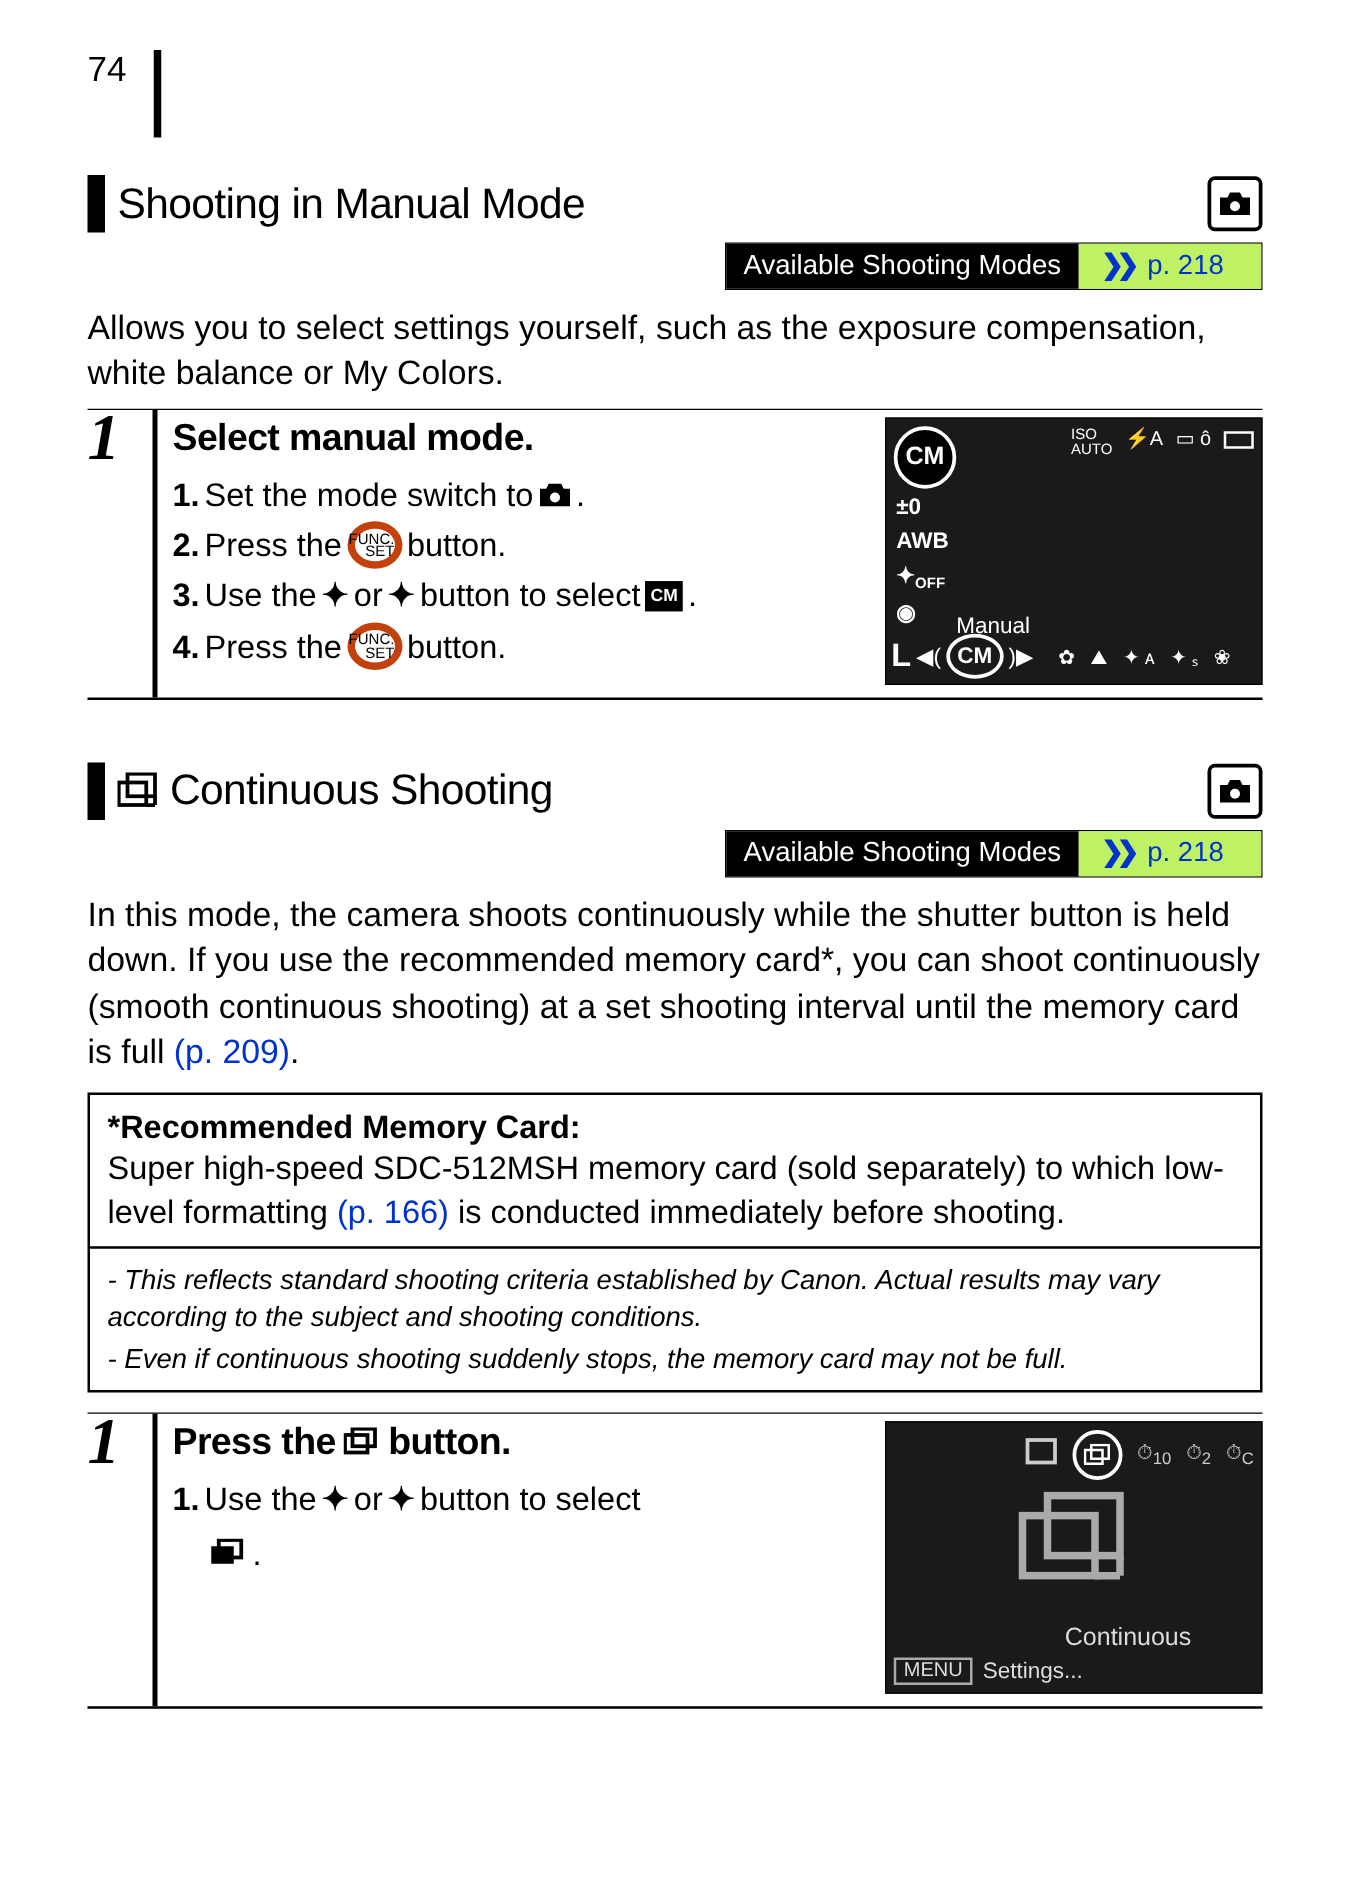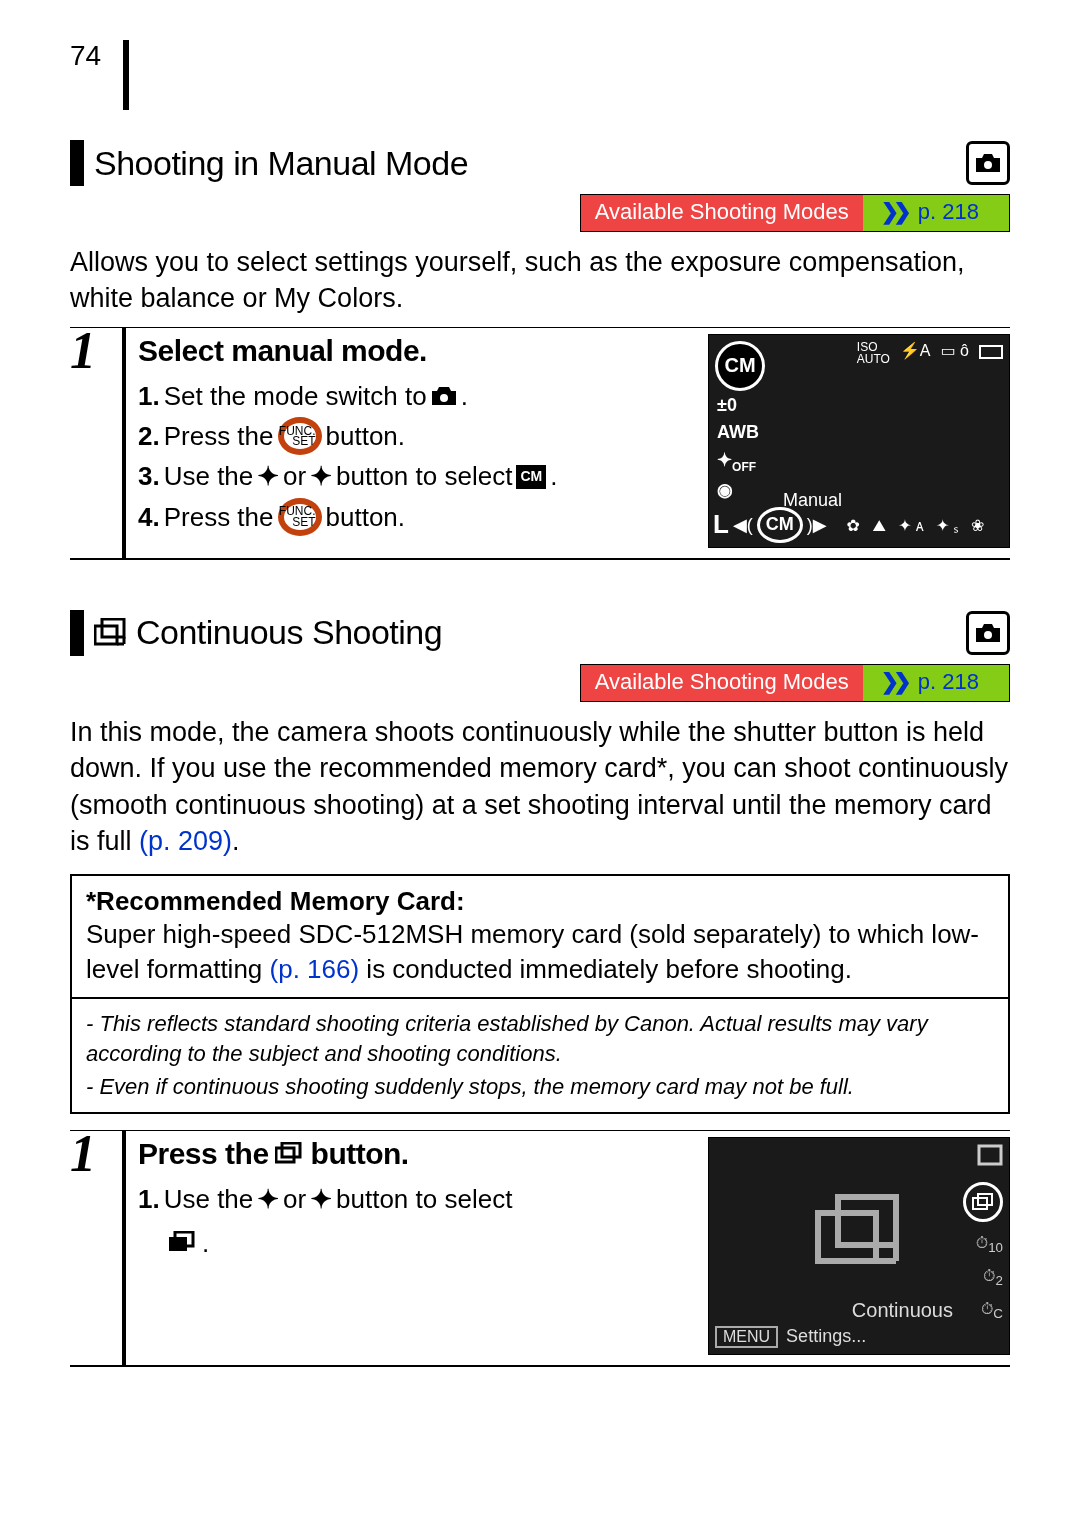--- a/index.html
+++ b/index.html
@@ -68,27 +68,27 @@
   .modes-row {
     display: flex;
     justify-content: flex-end;
     margin-top: 8px;
   }
   .modes-pill {
     display: flex;
     border: 1px solid #000;
   }
   .modes-pill-dark {
-    background: #ef4444;
+    background: #000000;
     color: #fff;
     font-size: 22px;
     padding: 4px 14px 6px 14px;
   }
   .modes-pill-light {
-    background: #84cc16;
+    background: #bef264;
     color: #0033cc;
     font-size: 22px;
     padding: 4px 30px 6px 18px;
     text-align: center;
   }
   .dbl-arrow {
     font-weight: bold;
     margin-right: 6px;
     letter-spacing: -6px;
   }
@@ -181,21 +181,21 @@
   }
   .lcd .left-col {
     position:absolute; left:8px; top:60px; display:flex; flex-direction:column;
     gap:6px; font-size:18px; font-weight:bold;
   }
   .lcd .top-right { position:absolute; top:6px; right:6px; font-size:16px; display:flex; gap:10px; }
   .lcd .batt {
     display:inline-block; width:24px; height:14px; border:2px solid #fff; position:relative; top:4px;
   }
   .lcd .manual-label {
-    position:absolute; left:74px; bottom:36px; font-size:18px;
+    position:absolute; left:56px; bottom:36px; font-size:18px;
   }
   .lcd .bottom-row {
     position:absolute; left:4px; right:4px; bottom:4px; display:flex;
     align-items:center; gap:4px; font-size:18px;
   }
   .lcd .bottom-row .L { font-size:26px; font-weight:bold; }
   .lcd .bottom-row .cm2 {
     width:46px; height:36px; border:3px solid #fff; border-radius:50%;
     display:flex; align-items:center; justify-content:center;
   }
@@ -219,22 +219,22 @@
 
   
   .lcd2 {
     width: 302px; height: 218px; background:#1a1a1a; color:#fff;
     position:relative; border:1px solid #000; flex-shrink:0;
   }
   .lcd2 .big-sq {
     position:absolute; left:50%; top:44%; transform:translate(-50%,-50%);
   }
   .lcd2 .right-col {
-    position:absolute; right:6px; top:6px; display:flex; flex-direction:column;
-    gap:12px; align-items:flex-end;
+    position:absolute; right:6px; top:6px; display:flex; 
+    gap:12px; align-items:center;
   }
   .lcd2 .right-col .sel {
     width:40px; height:40px; border:3px solid #fff; border-radius:50%;
     display:flex; align-items:center; justify-content:center;
   }
   .lcd2 .cont-label {
     position:absolute; right:56px; bottom:32px; font-size:20px; color:#ddd;
   }
   .lcd2 .menu-row {
     position:absolute; left:6px; bottom:6px; font-size:18px; color:#ddd;

